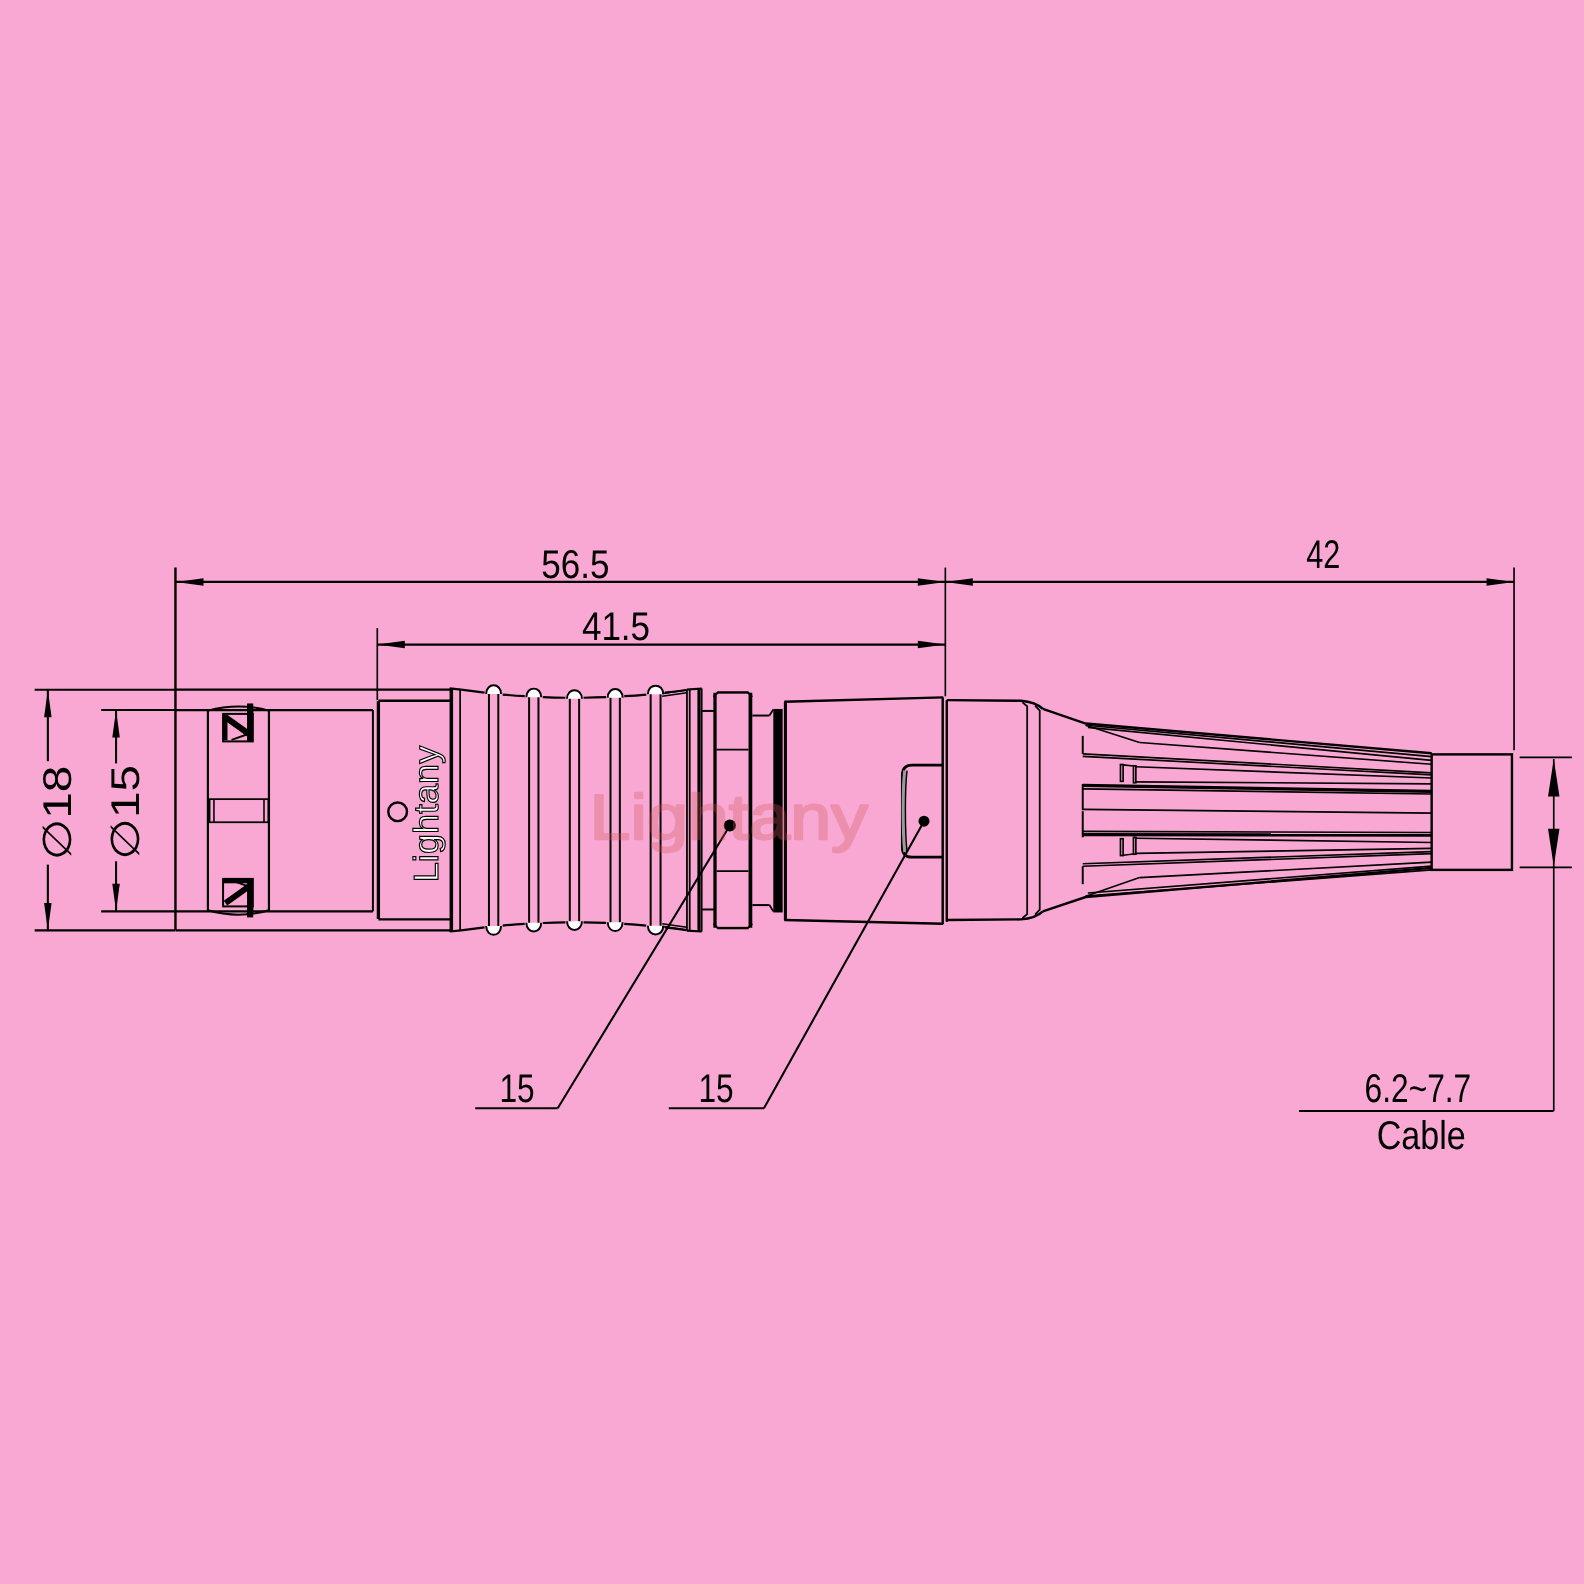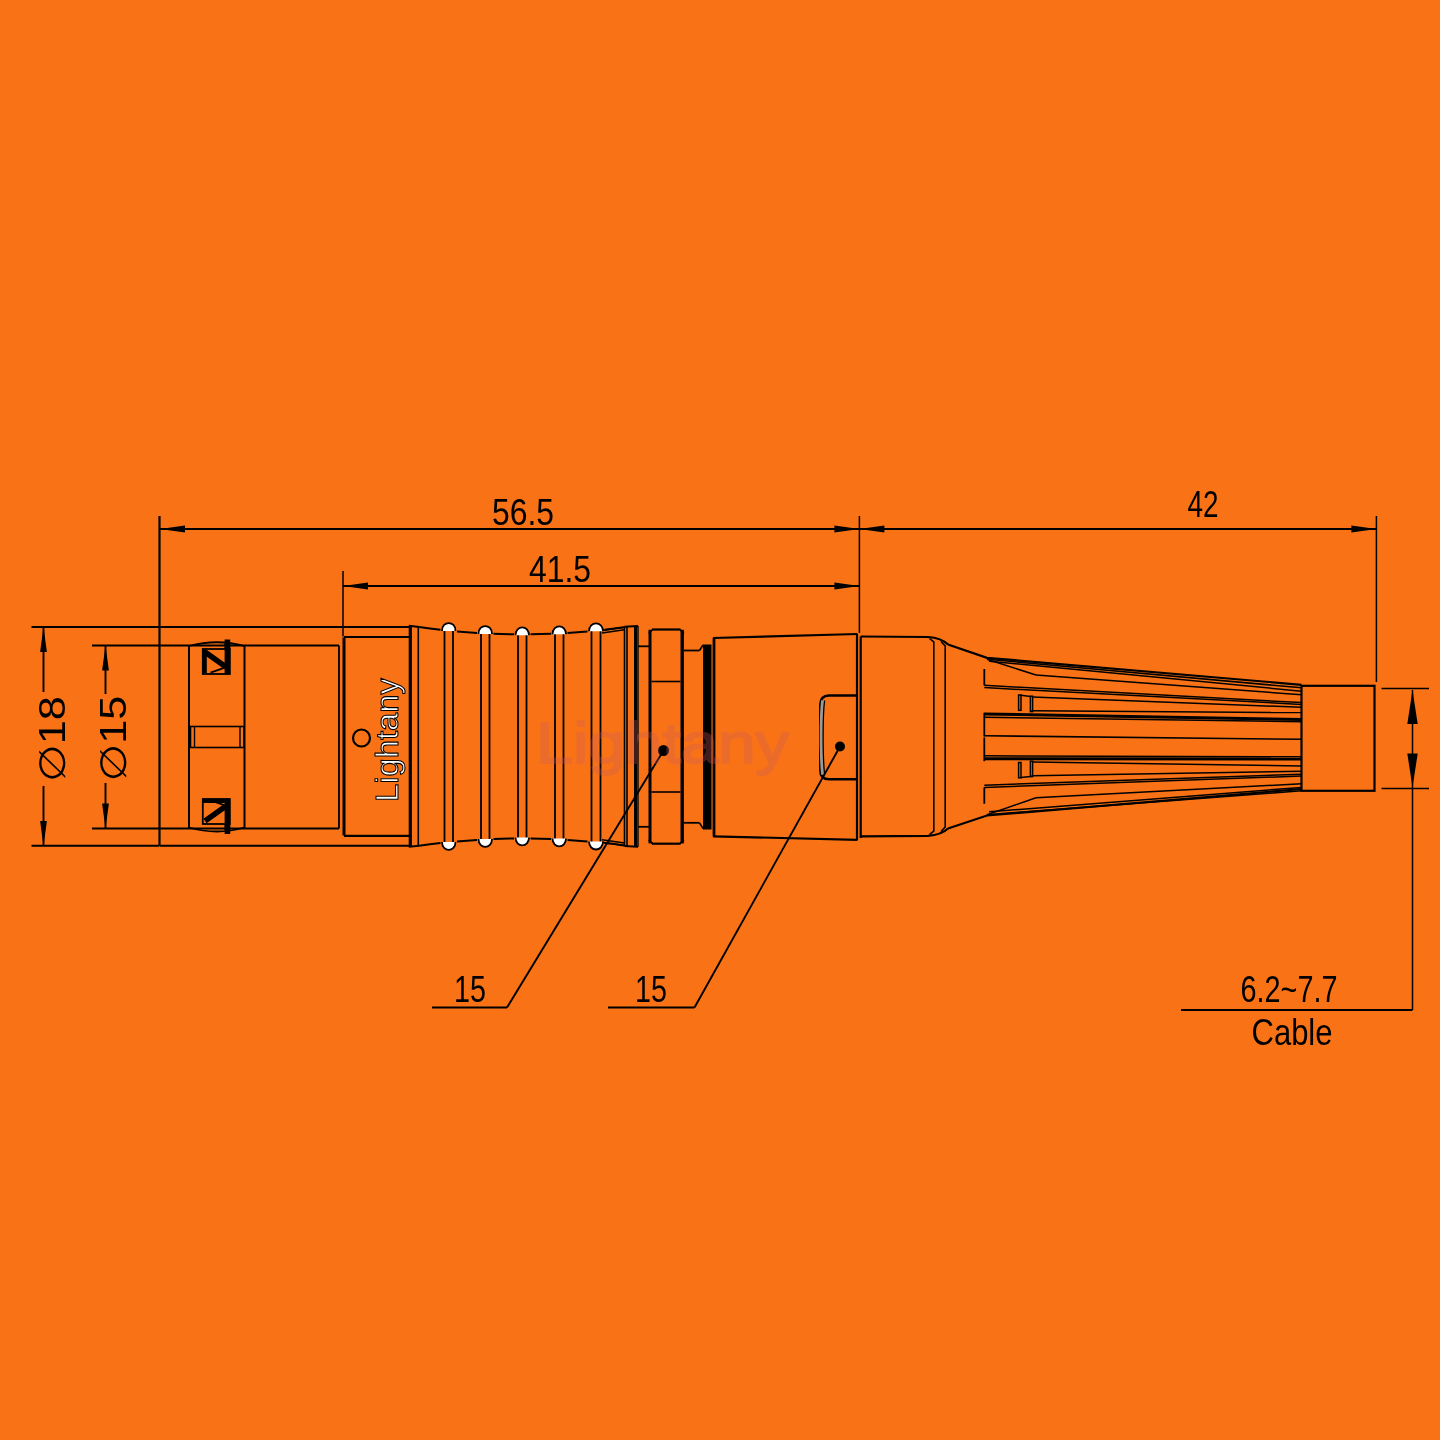--- a/index.html
+++ b/index.html
@@ -1,16 +1,16 @@
 <!DOCTYPE html>
 <html><head>
 <meta charset="utf-8">
 <style>
   html,body{margin:0;padding:0;background:#fff;}
-  .page{position:relative;width:1440px;height:1440px;background:#f97316;overflow:hidden;
+  .page{position:relative;width:1440px;height:1440px;background:#f9a8d4;overflow:hidden;
         font-family:"Liberation Sans", sans-serif;}
   svg{position:absolute;left:0;top:0;}
   text{font-family:"Liberation Sans", sans-serif;}
 </style>
 </head>
 <body>
 <div class="page">
 <svg width="1440" height="1440" viewBox="0 0 1440 1440">
 <g fill="none" stroke="#000" stroke-width="2">
 

